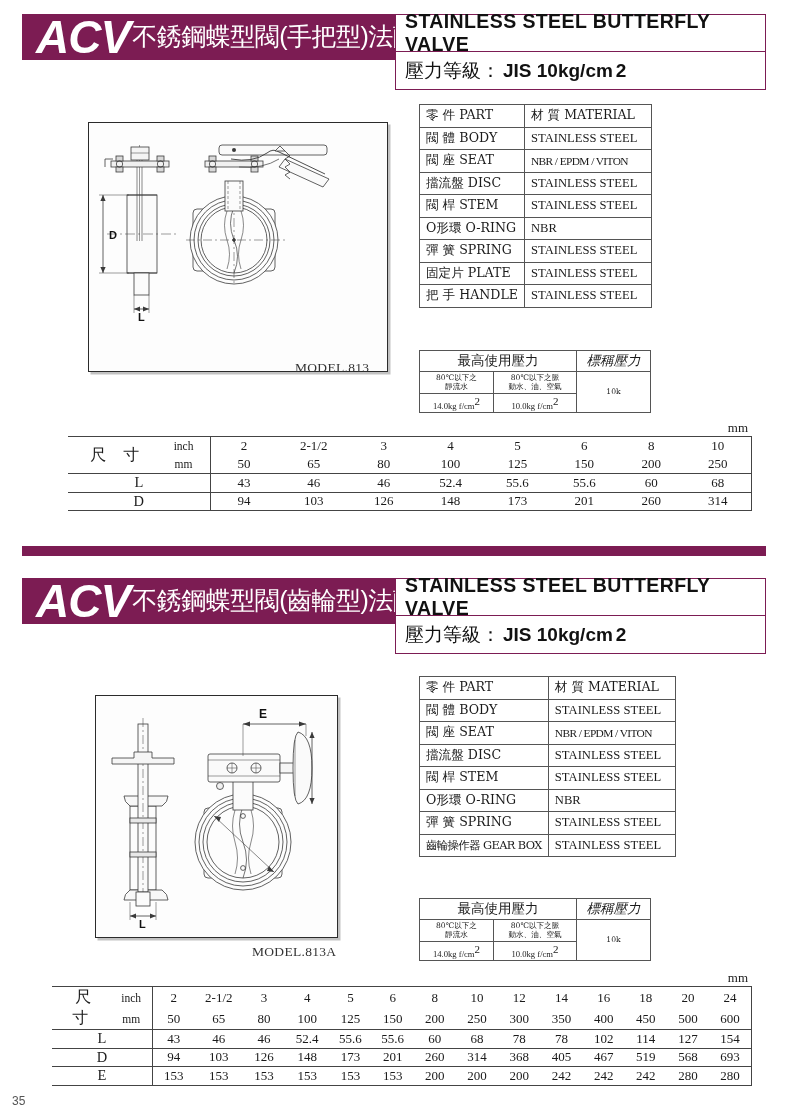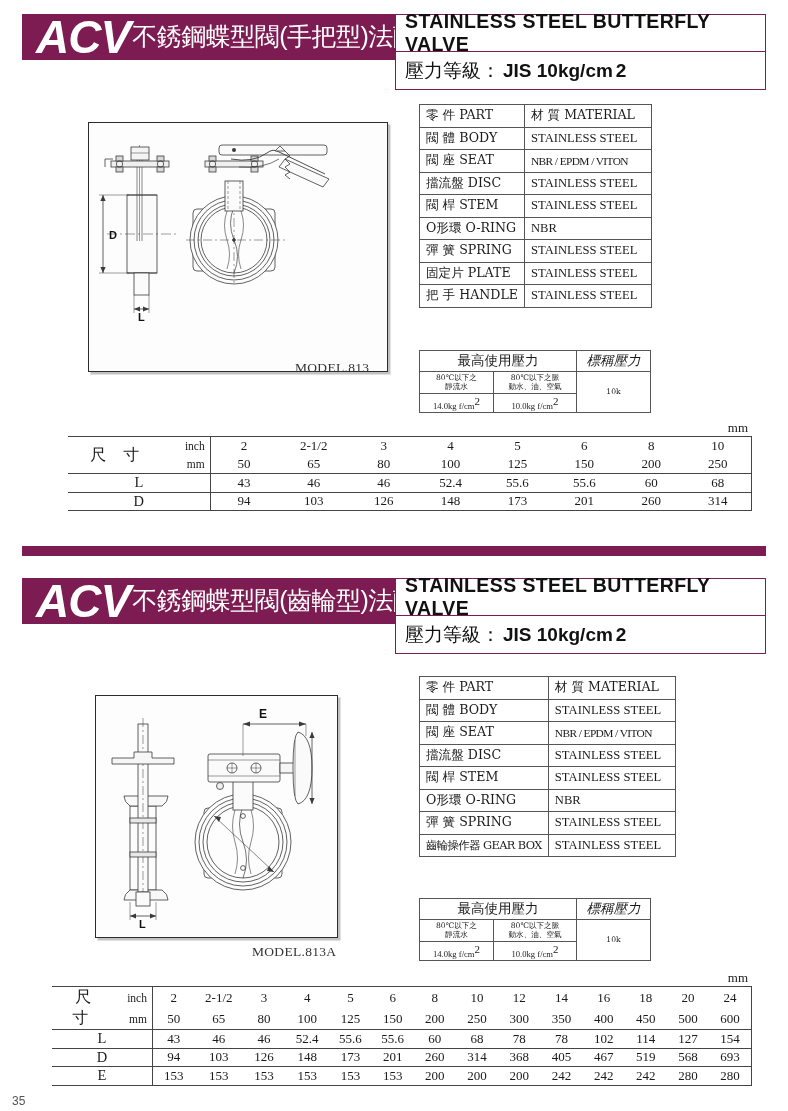--- a/index.html
+++ b/index.html
@@ -109,21 +109,21 @@
     border-top:1px solid #444;border-bottom:1px solid #444;
     text-align:center;height:18.5px;box-sizing:border-box;
     padding:0 1px;
   }
   .dim td.lbl-box{
     border:none;border-top:1px solid #444;
     font-family:"DejaVu Serif", serif;font-size:16px;
     letter-spacing:6px;text-indent:6px;
   }
   .dim td.unit{
-    border:none;border-top:1px solid #444;text-align:right;
+    border:none;border-top:1px solid #444;text-align:center;
     padding-right:5px;font-size:11.5px;
   }
   .dim td.unit-b{border-bottom:1px solid #444;}
   .dim td.rowlab{
     border-left:none;border-right:1px solid #444;
     font-size:14.5px;
   }
   .dim td.first{border-left:1px solid #444;}
   .dim tr.inchrow td{border-bottom:none;}
   .dim tr.mmrow td{border-top:none;}

